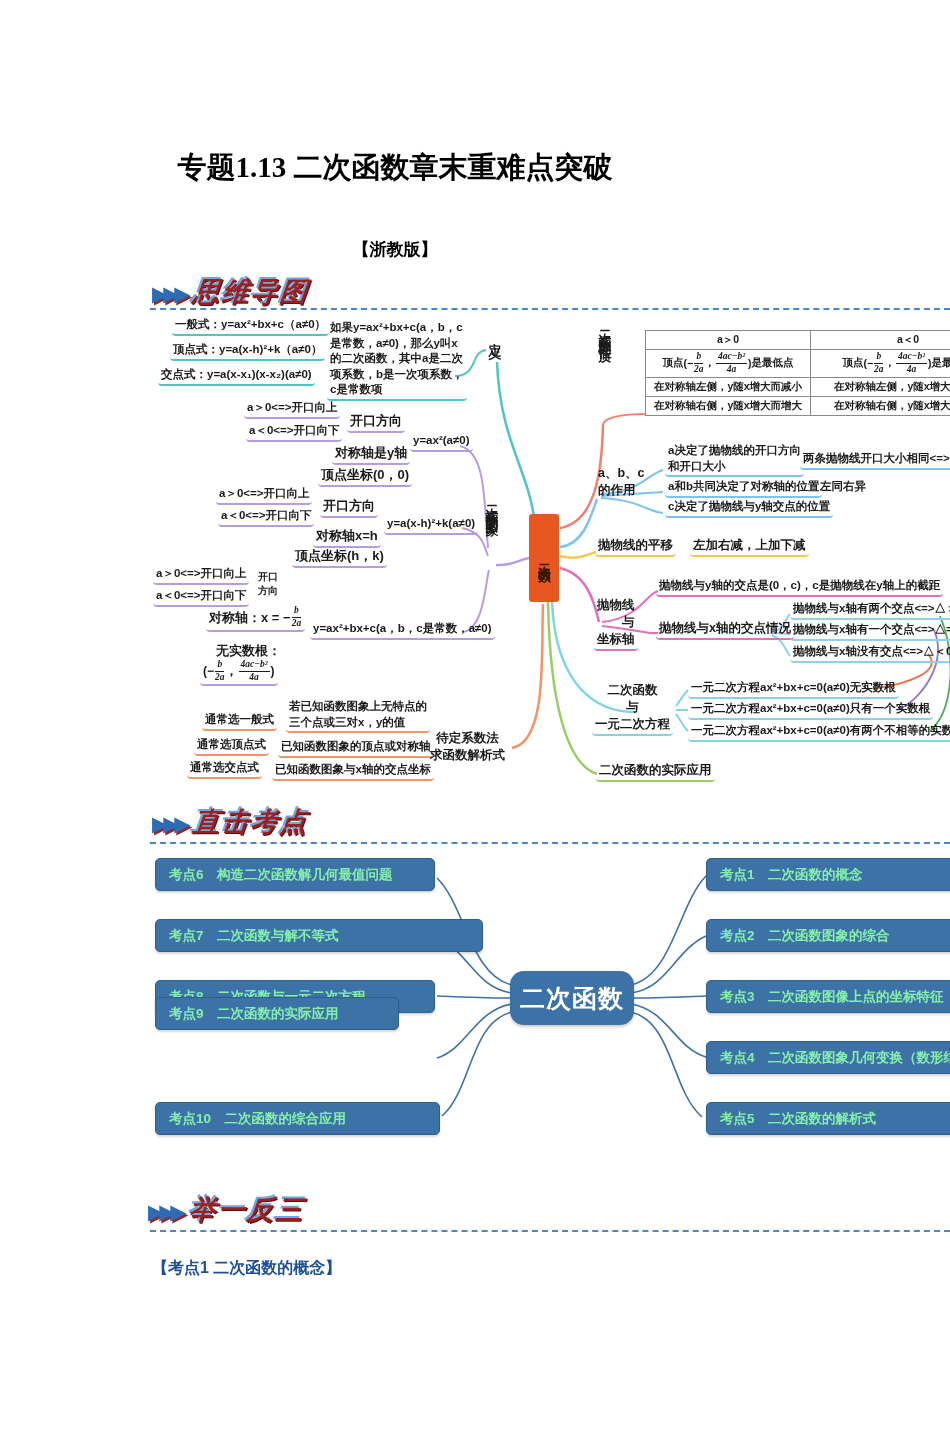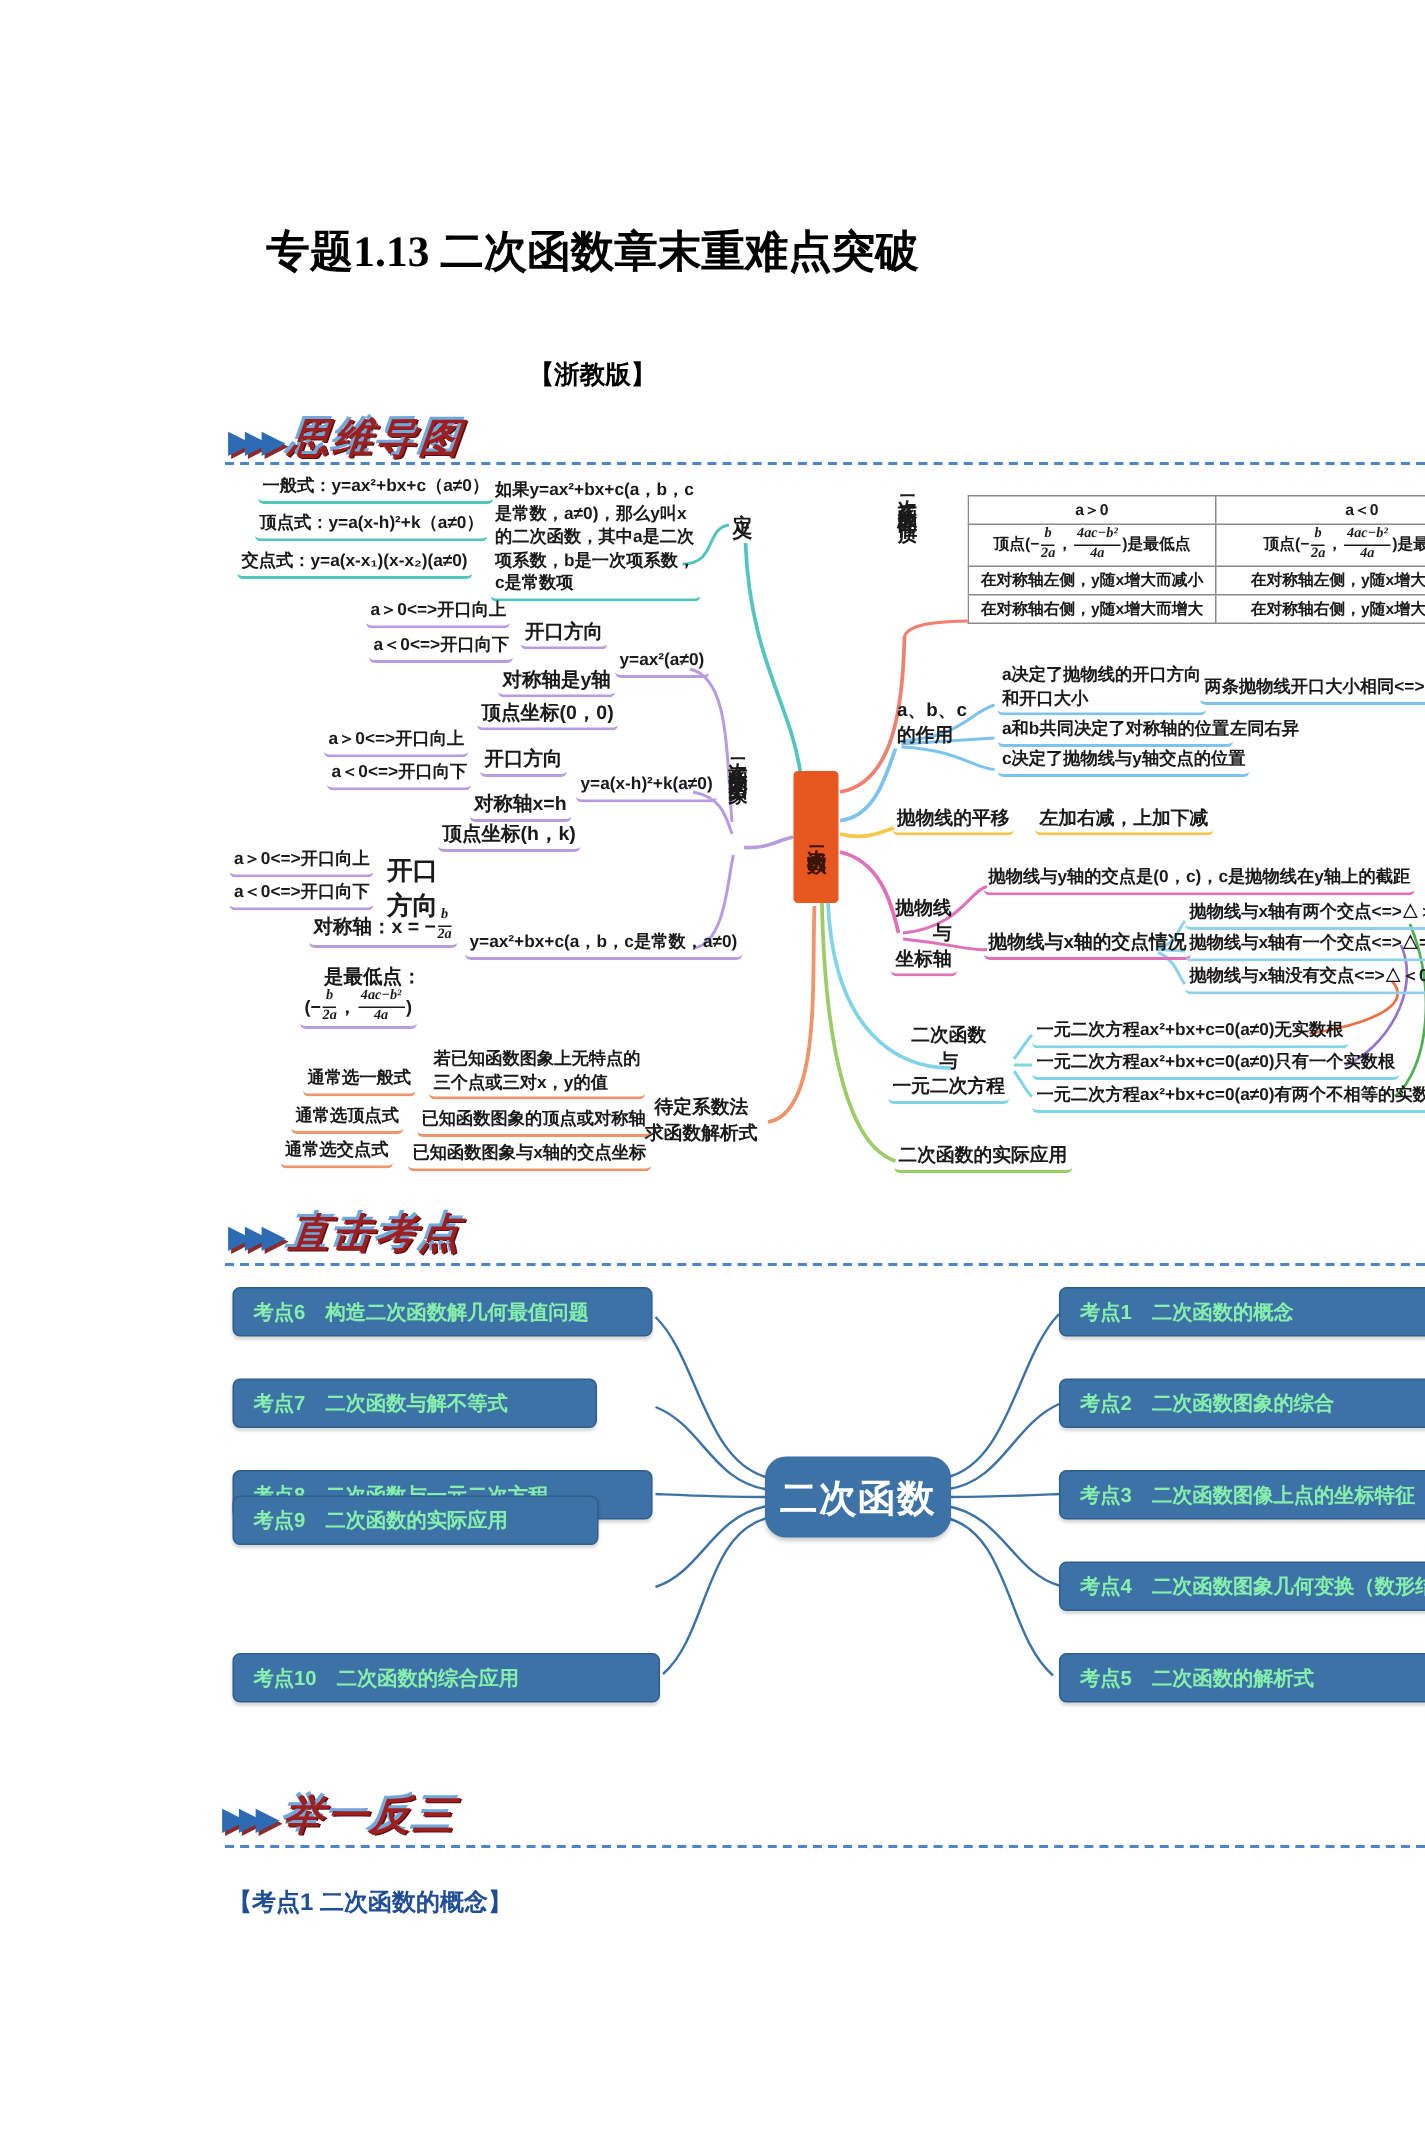--- a/index.html
+++ b/index.html
@@ -149,31 +149,31 @@
 
   <div class="ml u u-purple" style="left:216px;top:486px">a＞0&lt;=&gt;开口向上</div>
   <div class="ml u u-purple" style="left:218px;top:508px">a＜0&lt;=&gt;开口向下</div>
   <div class="ml u u-purple" style="left:320px;top:497px;font-size:13px">开口方向</div>
   <div class="ml u u-purple" style="left:313px;top:527px;font-size:13px">对称轴x=h</div>
   <div class="ml u u-purple" style="left:292px;top:547px;font-size:13px">顶点坐标(h，k)</div>
   <div class="ml u u-purple" style="left:384px;top:516px">y=a(x-h)²+k(a≠0)</div>
 
   <div class="ml u u-purple" style="left:153px;top:566px">a＞0&lt;=&gt;开口向上</div>
   <div class="ml u u-purple" style="left:153px;top:588px">a＜0&lt;=&gt;开口向下</div>
-  <div class="ml pre" style="left:258px;top:570px;font-size:17px;text-align:center">开口
+  <div class="ml pre" style="left:258px;top:570px;font-size:10px;text-align:center">开口
 方向</div>
   <div class="ml u u-purple comp" style="left:206px;top:606px;font-size:13px">
     <span>对称轴：x = −</span>
     <span class="frac">
         <span class="fnum">b</span>
         <span class="fden">2a</span>
       </span>
   </div>
   <div class="ml u u-purple" style="left:310px;top:621px">y=ax²+bx+c(a，b，c是常数，a≠0)</div>
-  <div class="ml" style="left:216px;top:642px;font-size:13px">是最低点：</div>
+  <div class="ml" style="left:216px;top:642px;font-size:13px">无实数根：</div>
   <div class="ml u u-purple comp" style="left:200px;top:660px;font-size:12px">
     <span>(−</span>
     <span class="frac">
         <span class="fnum">b</span>
         <span class="fden">2a</span>
       </span>
     <span>，</span>
     <span class="frac">
         <span class="fnum">4ac−b²</span>
         <span class="fden">4a</span>
@@ -279,21 +279,21 @@
   <div class="ml u u-cyan" style="left:688px;top:723px">一元二次方程ax²+bx+c=0(a≠0)有两个不相等的实数根</div>
 
   <div class="ml u u-green" style="left:596px;top:762px;font-size:12.5px">二次函数的实际应用</div>
 
   <div class="sec-header" style="left:152px;top:804px">
     <span class="arrows">▶▶▶</span><span class="sec-title">直击考点</span>
   </div>
   <div class="dash" style="top:842px"></div>
 
   <div class="kd-box" style="left:155px;top:858px;width:280px">考点6　构造二次函数解几何最值问题</div>
-  <div class="kd-box" style="left:155px;top:919px;width:243px">考点7　二次函数与解不等式</div>
+  <div class="kd-box" style="left:155px;top:919px;width:328px">考点7　二次函数与解不等式</div>
   <div class="kd-box" style="left:155px;top:980px;width:280px">考点8　二次函数与一元二次方程</div>
   <div class="kd-box" style="left:155px;top:997px;width:244px">考点9　二次函数的实际应用</div>
   <div class="kd-box" style="left:155px;top:1102px;width:285px">考点10　二次函数的综合应用</div>
   <div class="kd-box" style="left:706px;top:858px;width:260px">考点1　二次函数的概念</div>
   <div class="kd-box" style="left:706px;top:919px;width:260px">考点2　二次函数图象的综合</div>
   <div class="kd-box" style="left:706px;top:980px;width:260px">考点3　二次函数图像上点的坐标特征</div>
   <div class="kd-box" style="left:706px;top:1041px;width:260px">考点4　二次函数图象几何变换（数形结合）</div>
   <div class="kd-box" style="left:706px;top:1102px;width:260px">考点5　二次函数的解析式</div>
   <div class="kd-center">二次函数</div>
 

